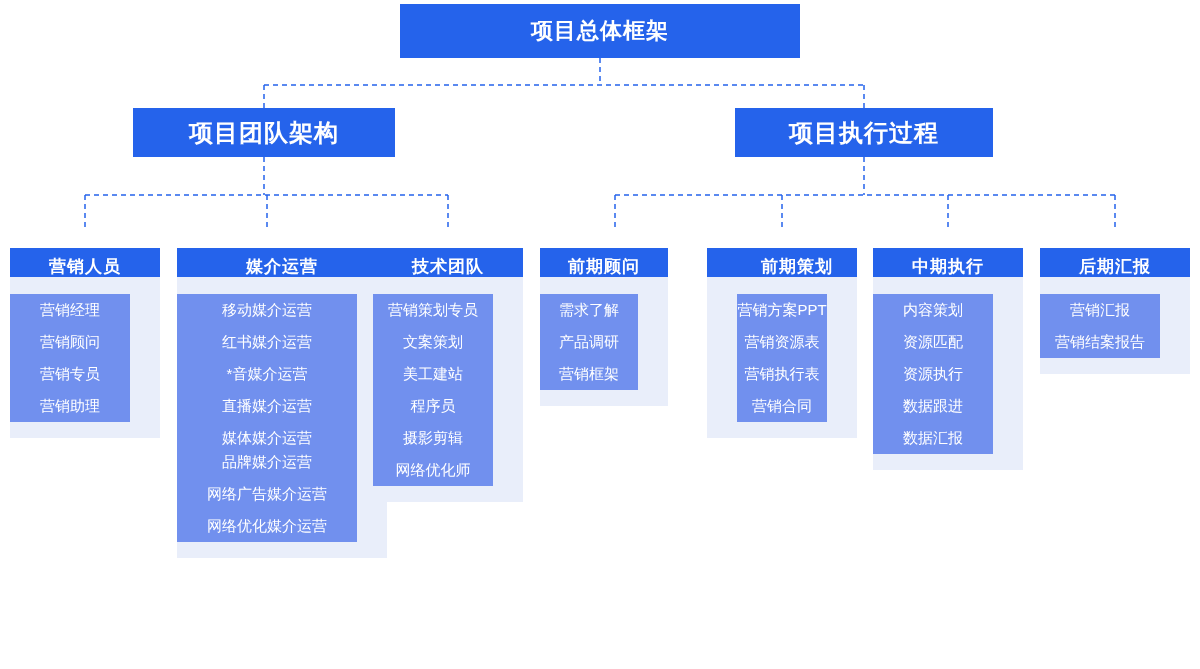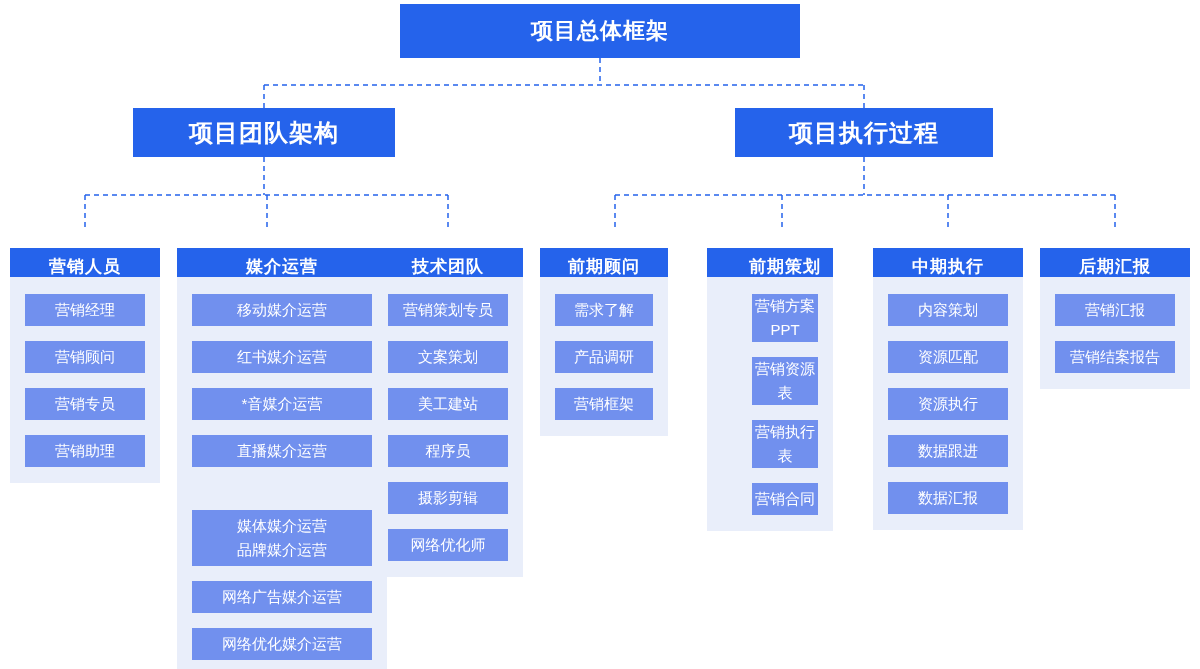--- a/index.html
+++ b/index.html
@@ -26,42 +26,41 @@
   }
   .root-box{left:400px;top:4px;width:400px;height:54px;font-size:22px;}
   .l2-box{top:108px;height:49px;font-size:24px;}
   .l2-left{left:133px;width:262px;}
   .l2-right{left:735px;width:258px;}
   .col-header{top:212px;height:37px;font-size:17px;margin-top:36px;}
   .panel{
     position:absolute;
     top:277px;
     background:var(--panel);
-    display:flex;flex-direction:column;align-items:center;
+    display:flex;flex-direction:column;
     padding:17px 0 16px 0;
-    gap:15px;
   }
   .item{
     width:calc(100% - 30px);
     min-height:32px;
     background:var(--item);
     color:#ffffff;
     font-size:15px;
     display:flex;flex-direction:column;align-items:center;justify-content:center;
     line-height:24px;
     text-align:center;
     flex:0 0 auto;
   }
-  .item.tall{padding:4px 0;margin-top:28px;}
+  .item.tall{padding:4px 0;}
   
   .c0{left:10px;width:150px;}
   .c1{left:177px;width:210px;}
   .c2{left:373px;width:150px;}
   .c3{left:540px;width:128px;}
-  .c4{left:707px;width:126px;padding-left:30px;}
+  .c4{left:707px;width:150px;padding-left:30px;}
   .c5{left:873px;width:150px;}
   .c6{left:1040px;width:150px;}
   svg.connectors{position:absolute;left:0;top:0;pointer-events:none;}
 </style>
 </head>
 <body>
 
 <svg class="connectors" width="1200" height="669" viewBox="0 0 1200 669">
   <g fill="none" stroke="#2563eb" stroke-width="1.5" stroke-dasharray="5 4">
 

